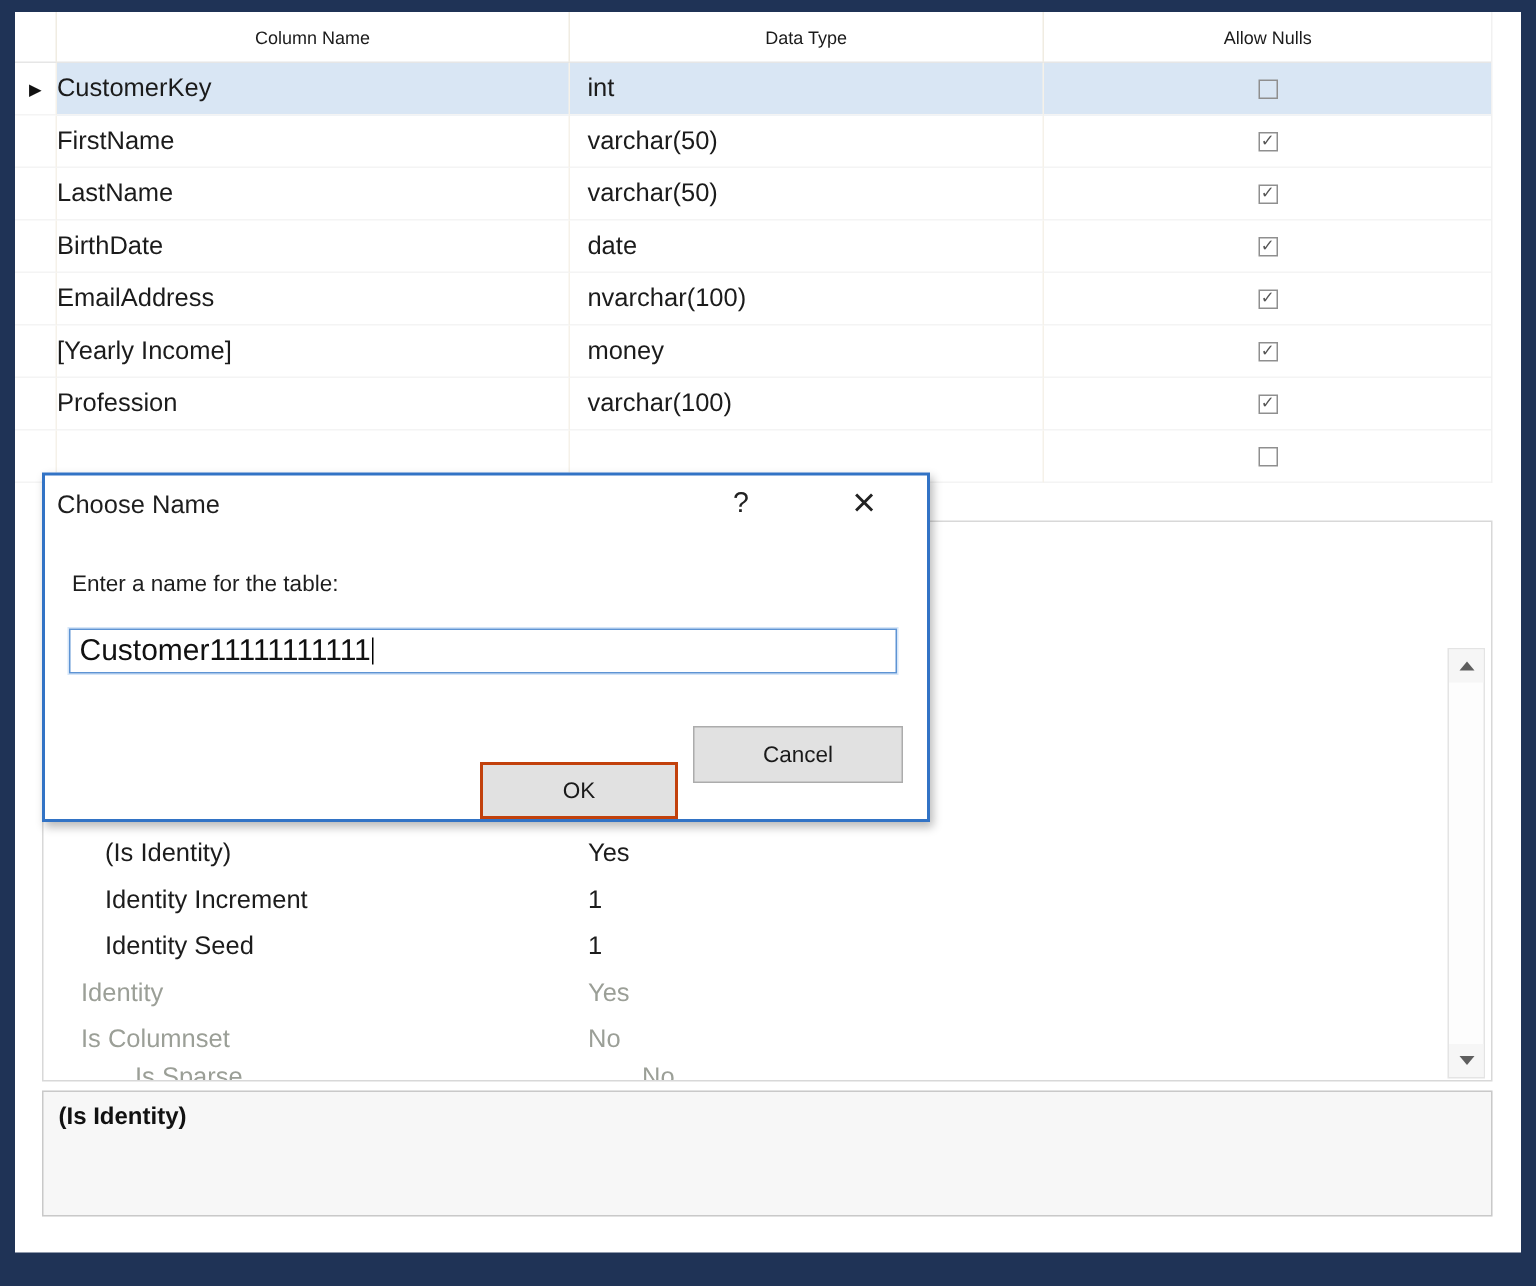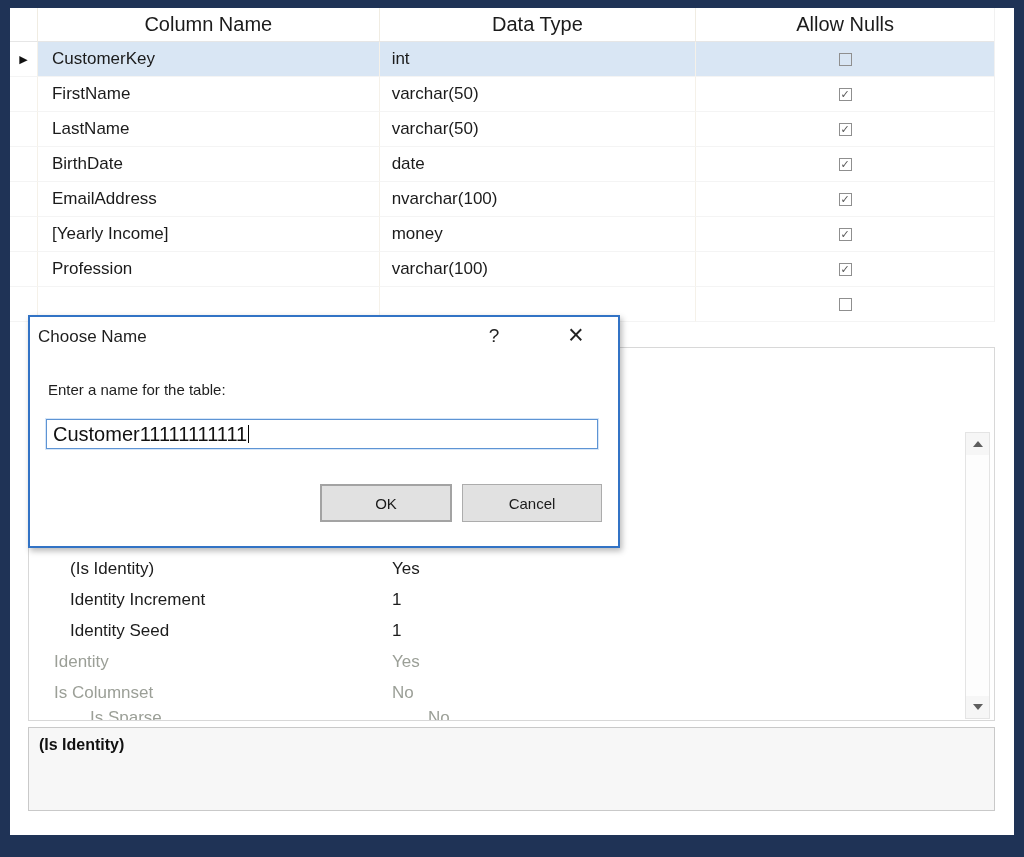--- a/index.html
+++ b/index.html
@@ -4,31 +4,31 @@
 <style>
   * { box-sizing: border-box; margin: 0; padding: 0; font-family: "Liberation Sans", sans-serif; }
   html,body { width: 1024px; height: 857px; }
   body { background: #1f3356; position: relative; overflow: hidden; }
 
   .window { position: absolute; left: 10px; top: 8px; width: 1004px; height: 827px; background: #ffffff; }
 
   
   .grid { position: absolute; left: 0; top: 0; width: 985px; border-right: 1px solid #f1f1f1; }
   .grid-header { display: flex; height: 34px; }
-  .hcell { display: flex; align-items: center; justify-content: center; font-size: 20px; color: #1b1b1b;
+  .hcell { display: flex; align-items: center; justify-content: center; font-size: 12px; color: #1b1b1b;
            border-bottom: 1px solid #e6e6e6; border-right: 1px solid #f0ece2; }
   .hcell.ind { width: 28px; }
   .hcell.c1 { width: 342px; }
   .hcell.c2 { width: 317px; }
   .hcell.c3 { width: 298px; border-right: none; }
   .grid-row { display: flex; height: 35px; }
   .cell { display: flex; align-items: center; font-size: 17px; color: #1b1b1b;
           border-bottom: 1px solid #f4f4f4; border-right: 1px solid #f5f1e9; }
   .cell.ind { width: 28px; justify-content: center; }
-  .cell.name { width: 342px; padding-left: 14px; }
+  .cell.name { width: 342px; }
   .cell.type { width: 317px; padding-left: 12px; }
   .cell.nulls { width: 298px; justify-content: center; border-right: none; }
   .grid-row.selected .cell.name,
   .grid-row.selected .cell.type,
   .grid-row.selected .cell.nulls { background: #d9e6f4; }
   .arrow { font-size: 11px; color: #111; }
   .checkbox { width: 13px; height: 13px; border: 1px solid #8f8f8f; display: flex; align-items: center;
               justify-content: center; font-size: 11px; line-height: 1; color: #555; background: transparent; }
 
   
@@ -66,21 +66,21 @@
                  font-size: 19px; color: #222; cursor: default; }
   .dialog-close { position: absolute; left: 532px; top: 0px; width: 28px; text-align: center;
                   font-size: 27px; font-weight: 300; color: #222; line-height: 36px; cursor: default; }
   .dialog-label { position: absolute; left: 18px; top: 64px; font-size: 15px; color: #1e1e1e; }
   .dialog-input { position: absolute; left: 16px; top: 102px; width: 552px; height: 30px;
                   border: 1px solid #5e94d4; box-shadow: 0 0 0 1px #d6e6f8; background: #fff;
                   display: flex; align-items: center; padding-left: 6px; font-size: 20px; color: #111; }
   .caret { display: inline-block; width: 1px; height: 18px; background: #000; margin-left: 1px; }
   .btn { position: absolute; top: 167px; height: 38px; background: #e1e1e1; font-size: 15px; color: #1a1a1a;
          display: flex; align-items: center; justify-content: center; cursor: default; }
-  .btn.ok { left: 290px; width: 132px; border: 2px solid #a3a3a3; }
+  .btn.ok { left: 290px; width: 132px; border: 2px solid #c2410c; margin-top: 24px; }
   .btn.cancel { left: 432px; width: 140px; border: 1px solid #acacac; }
 </style>
 </head>
 <body>
 
 <div class="window">
 
   <div class="grid">
     <div class="grid-header">
       <div class="hcell ind"></div>

